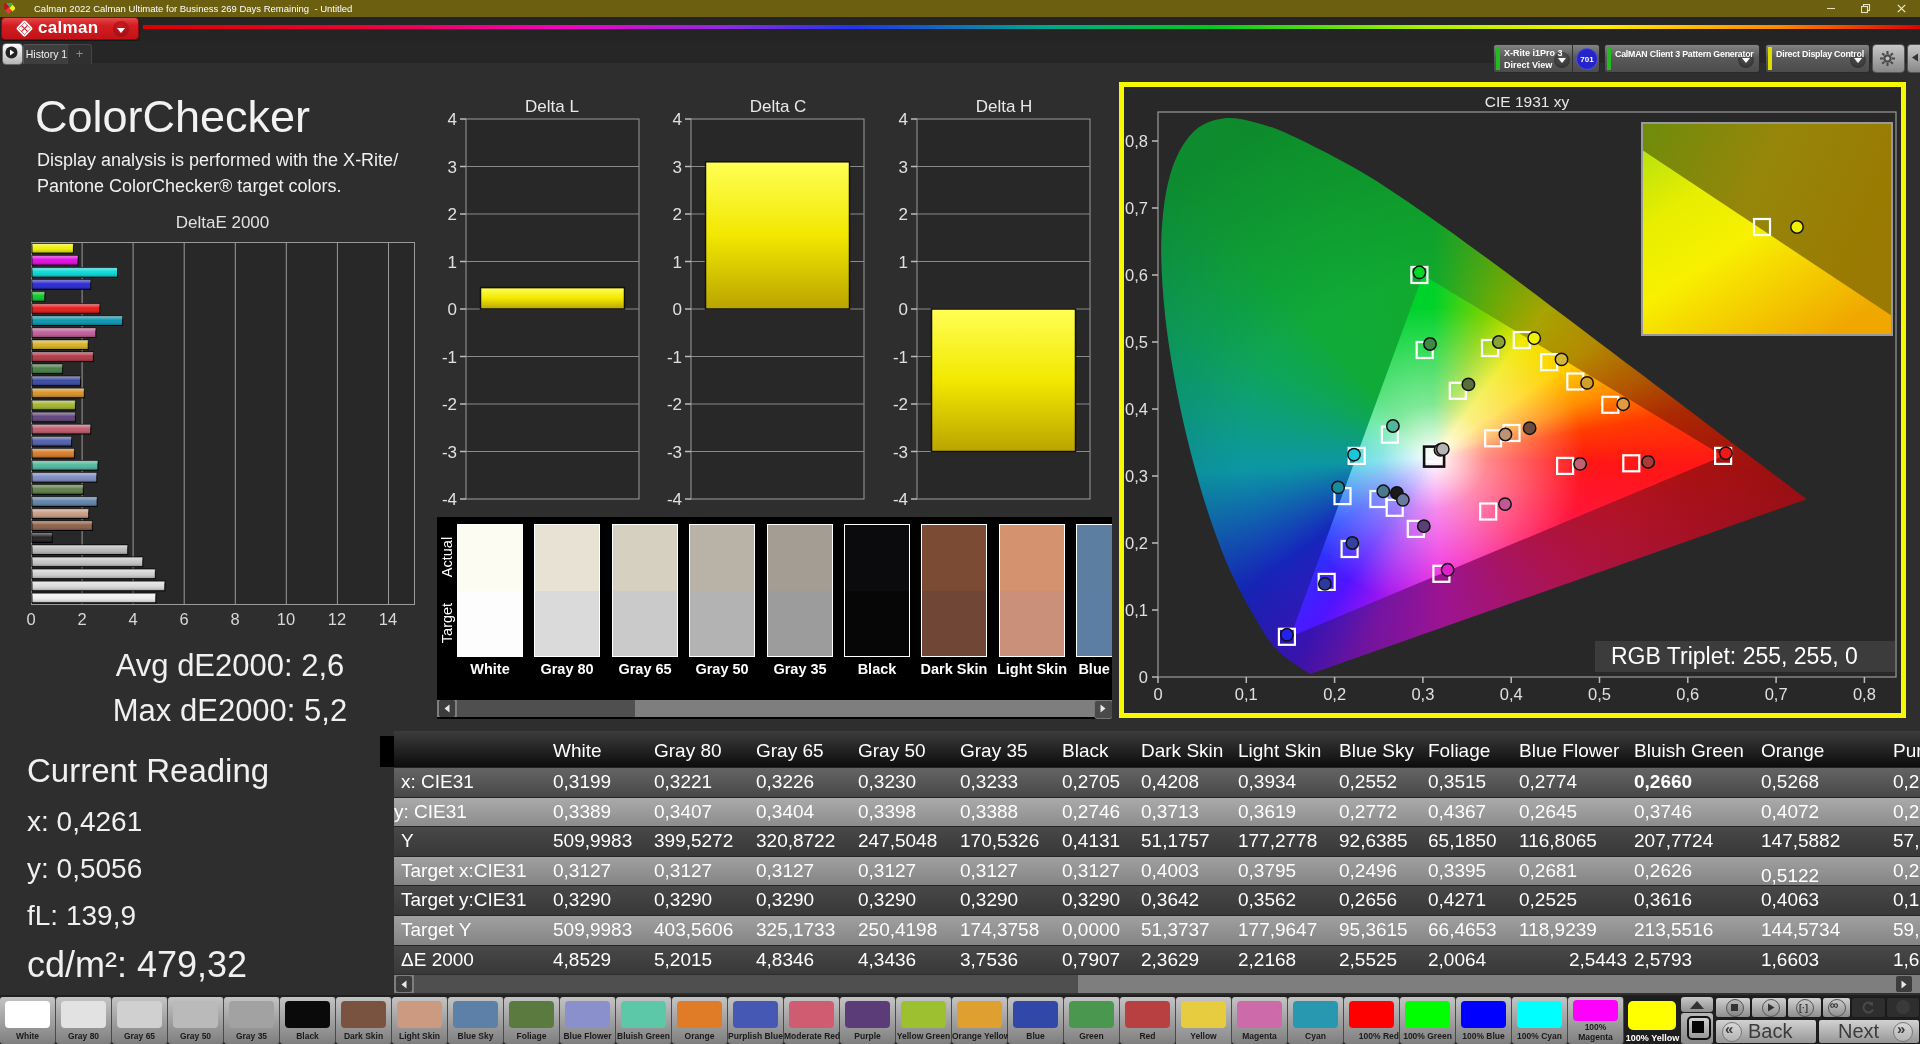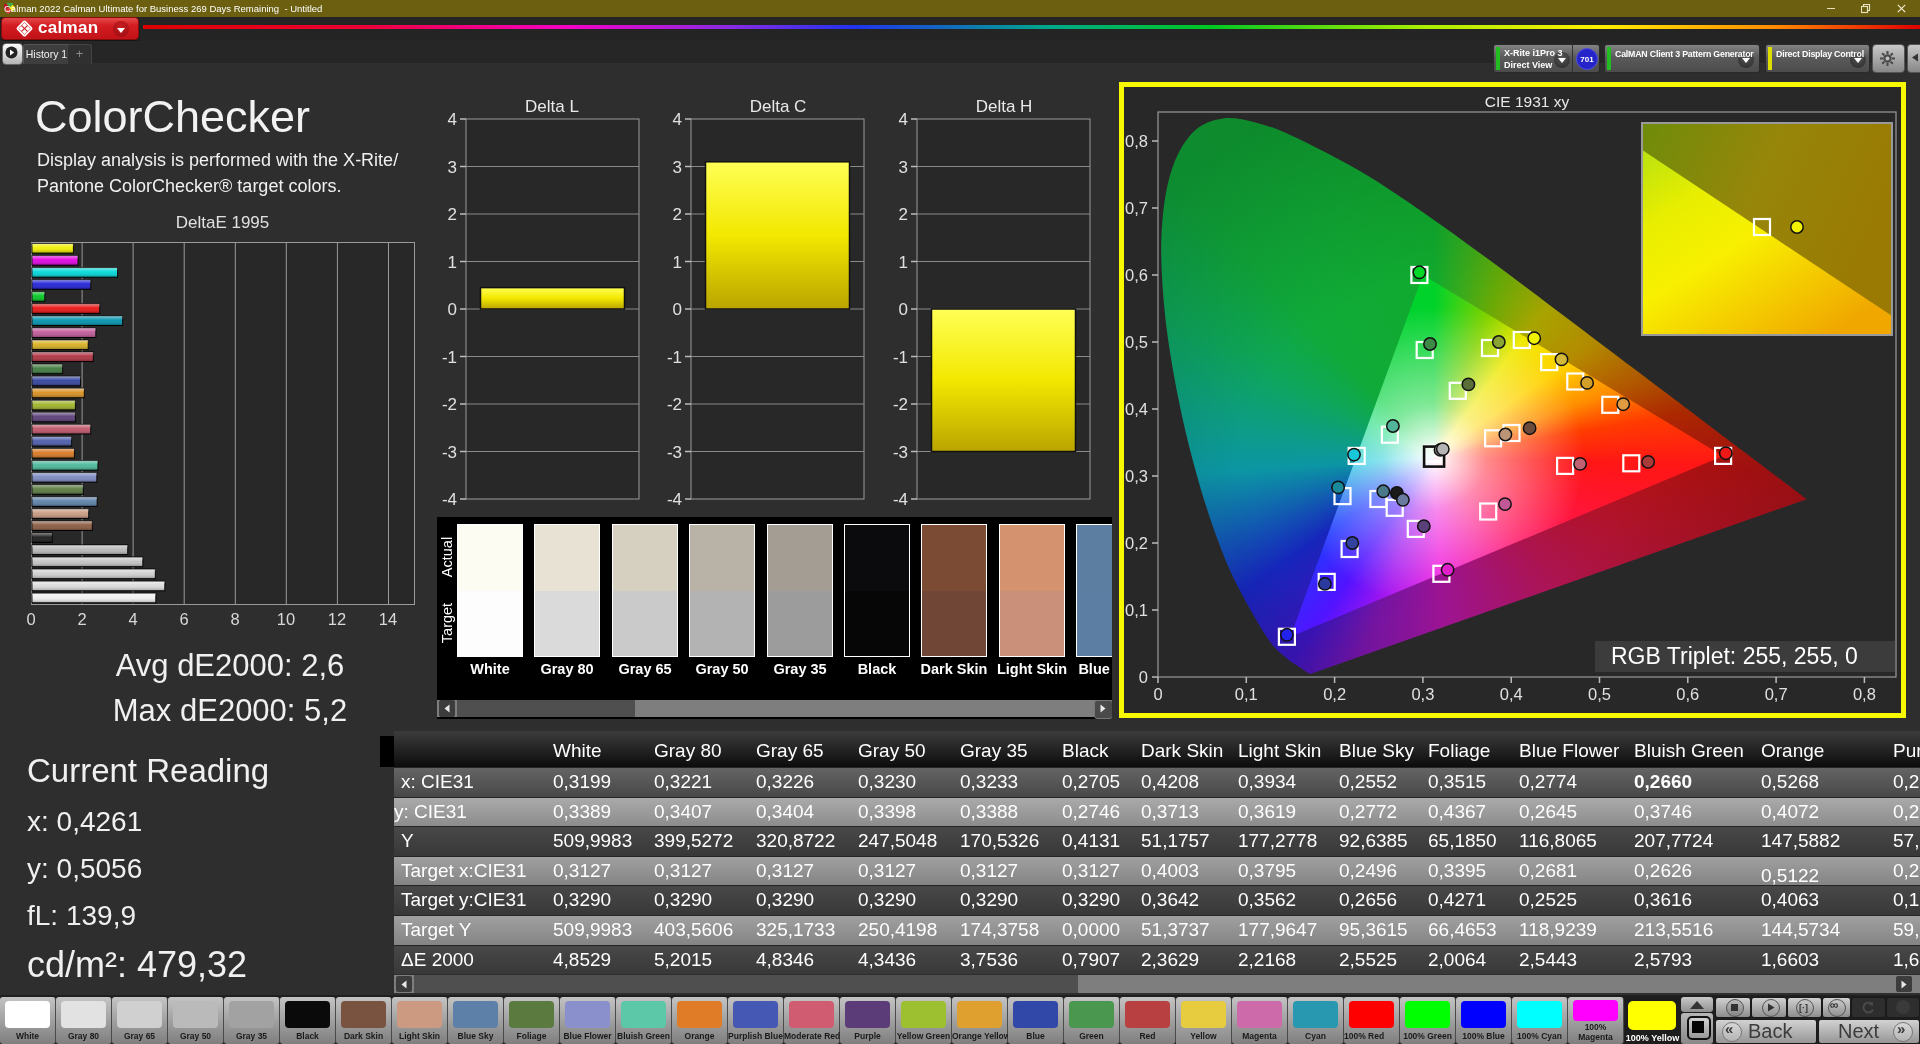--- a/index.html
+++ b/index.html
@@ -5,21 +5,21 @@
 .a{position:absolute;}
 </style></head><body>
 
 <div class="a" style="left:0;top:0;width:1920px;height:17px;background:#6c6010;">
 <svg class="a" style="left:4px;top:3px" width="11" height="11" viewBox="0 0 11 11">
 <rect x="2" y="-1.2" width="4.8" height="4.8" fill="#3fae49" transform="rotate(45 5.5 2.8)"></rect>
 <rect x="5.8" y="2.6" width="4.8" height="4.8" fill="#f7ec13" transform="rotate(45 8.2 5.5)"></rect>
 <rect x="2" y="6.4" width="4.8" height="4.8" fill="#e03a3a" transform="rotate(45 5.5 8.2)"></rect>
 <rect x="-1.8" y="2.6" width="4.8" height="4.8" fill="#c01025" transform="rotate(45 2.8 5.5)"></rect>
 </svg>
-<div class="a" style="left:4px;top:3px;font-size:9.5px;color:#ffffff;text-align:right;">Calman 2022 Calman Ultimate for Business 269 Days Remaining&nbsp; - Untitled</div>
+<div class="a" style="left:34px;top:3px;font-size:9.5px;color:#ffffff;text-align:right;">Calman 2022 Calman Ultimate for Business 269 Days Remaining&nbsp; - Untitled</div>
 <div class="a" style="left:1827px;top:8px;width:8px;height:1.2px;background:#e8e2c0;"></div>
 <svg class="a" style="left:1861px;top:4px" width="10" height="10" viewBox="0 0 10 10">
       <rect x="2.5" y="0.5" width="6" height="6" fill="none" stroke="#e8e2c0" stroke-width="1.1"></rect>
       <rect x="0.5" y="2.5" width="6" height="6" fill="#6c6010" stroke="#e8e2c0" stroke-width="1.1"></rect>
     </svg>
 <svg class="a" style="left:1897px;top:4px" width="9" height="9" viewBox="0 0 9 9">
       <path d="M0.8 0.8 L8.2 8.2 M8.2 0.8 L0.8 8.2" stroke="#f0ead0" stroke-width="1.2"></path>
     </svg>
 </div>
 
@@ -86,21 +86,21 @@
 <circle cx="8.5" cy="8.5" r="2" fill="#c0c0c0"></circle>
     </g>
   </svg>
 <div class="a" style="left:1907px;top:44px;width:13px;height:27px;border-radius:4px 0 0 4px;background:linear-gradient(180deg,#c8c8c8,#888);border:1px solid #555;border-right:none;"></div>
 <svg class="a" style="left:1911px;top:53px" width="8" height="9" viewBox="0 0 8 9">
     <path d="M7 0.5 L1 4.5 L7 8.5 Z" fill="#333"></path>
   </svg>
 
 <div class="a" style="left:35px;top:91px;font-size:45px;color:#f2f2f2;">ColorChecker</div>
 <div class="a" style="left:37px;top:147px;font-size:18px;line-height:26px;color:#f0f0f0;">Display analysis is performed with the X-Rite/<br>Pantone ColorChecker® target colors.</div>
-<div class="a" style="left:31px;top:213px;width:383px;text-align:center;font-size:17px;color:#e0e0e0;">DeltaE 1995</div>
+<div class="a" style="left:31px;top:213px;width:383px;text-align:center;font-size:17px;color:#e0e0e0;">DeltaE 2000</div>
 <div class="a" style="left:0;top:648px;width:460px;text-align:center;font-size:31px;color:#f0f0f0;">Avg dE2000: 2,6</div>
 <div class="a" style="left:0;top:693px;width:460px;text-align:center;font-size:31px;color:#f0f0f0;">Max dE2000: 5,2</div>
 <div class="a" style="left:27px;top:752px;font-size:33px;color:#f0f0f0;">Current Reading</div>
 <div class="a" style="left:27px;top:806px;font-size:28px;color:#f0f0f0;">x: 0,4261</div>
 <div class="a" style="left:27px;top:853px;font-size:28px;color:#f0f0f0;">y: 0,5056</div>
 <div class="a" style="left:27px;top:900px;font-size:28px;color:#f0f0f0;">fL: 139,9</div>
 <div class="a" style="left:27px;top:944px;font-size:36px;color:#f0f0f0;">cd/m²: 479,32</div>
 <svg class="a" style="left:31px;top:242px" width="384" height="363" viewBox="0 0 384 363">
     <defs>
       <linearGradient id="bsh" x1="0" y1="0" x2="0" y2="1">
@@ -589,21 +589,21 @@
       <div style="width:101px;flex:none;padding-top:3px;padding-left:7px;box-sizing:border-box;white-space:nowrap;">4,8529</div>
       <div style="width:102px;flex:none;padding-top:3px;padding-left:7px;box-sizing:border-box;white-space:nowrap;">5,2015</div>
       <div style="width:102px;flex:none;padding-top:3px;padding-left:7px;box-sizing:border-box;white-space:nowrap;">4,8346</div>
       <div style="width:102px;flex:none;padding-top:3px;padding-left:7px;box-sizing:border-box;white-space:nowrap;">4,3436</div>
       <div style="width:102px;flex:none;padding-top:3px;padding-left:7px;box-sizing:border-box;white-space:nowrap;">3,7536</div>
       <div style="width:79px;flex:none;padding-top:3px;padding-left:7px;box-sizing:border-box;white-space:nowrap;">0,7907</div>
       <div style="width:97px;flex:none;padding-top:3px;padding-left:7px;box-sizing:border-box;white-space:nowrap;">2,3629</div>
       <div style="width:101px;flex:none;padding-top:3px;padding-left:7px;box-sizing:border-box;white-space:nowrap;">2,2168</div>
       <div style="width:89px;flex:none;padding-top:3px;padding-left:7px;box-sizing:border-box;white-space:nowrap;">2,5525</div>
       <div style="width:91px;flex:none;padding-top:3px;padding-left:7px;box-sizing:border-box;white-space:nowrap;">2,0064</div>
-      <div style="width:115px;flex:none;padding-top:3px;padding-left:7px;box-sizing:border-box;white-space:nowrap;">2,5443</div>
+      <div style="width:115px;flex:none;padding-top:3px;padding-left:7px;box-sizing:border-box;white-space:nowrap;text-align:right;">2,5443</div>
       <div style="width:127px;flex:none;padding-top:3px;padding-left:7px;box-sizing:border-box;white-space:nowrap;">2,5793</div>
       <div style="width:132px;flex:none;padding-top:3px;padding-left:7px;box-sizing:border-box;white-space:nowrap;">1,6603</div>
       <div style="width:200px;flex:none;padding-top:3px;padding-left:7px;box-sizing:border-box;white-space:nowrap;">1,6214</div>
     </div>
   </div>
 <div class="a" style="left:394px;top:975px;width:1526px;height:18px;background:#7e7e7e;"></div>
 <div class="a" style="left:396px;top:976px;width:16px;height:16px;background:#3c3c3c;border-radius:2px;"></div>
 <svg class="a" style="left:400px;top:980px" width="8" height="9" viewBox="0 0 8 9">
     <path d="M6.5 0.5 L1.5 4.5 L6.5 8.5 Z" fill="#e8e8e8"></path>
   </svg>
@@ -704,21 +704,21 @@
     <div class="a" style="left:1232px;top:2px;width:55px;height:47px;background:linear-gradient(180deg,#c4c4c4,#7e7e7e);border-right:1px solid #4a4a4a;border-radius:3px;">
       <div class="a" style="left:5px;top:4px;width:45px;height:27px;background:#cc6aaa;border-radius:4px;"></div>
       <div class="a" style="left:0;top:34px;width:55px;text-align:center;font-size:8.5px;font-weight:bold;color:#1a1a1a;white-space:nowrap;">Magenta</div>
     </div>
     <div class="a" style="left:1288px;top:2px;width:55px;height:47px;background:linear-gradient(180deg,#c4c4c4,#7e7e7e);border-right:1px solid #4a4a4a;border-radius:3px;">
       <div class="a" style="left:5px;top:4px;width:45px;height:27px;background:#2898b0;border-radius:4px;"></div>
       <div class="a" style="left:0;top:34px;width:55px;text-align:center;font-size:8.5px;font-weight:bold;color:#1a1a1a;white-space:nowrap;">Cyan</div>
     </div>
     <div class="a" style="left:1344px;top:2px;width:55px;height:47px;background:linear-gradient(180deg,#c4c4c4,#7e7e7e);border-right:1px solid #4a4a4a;border-radius:3px;">
       <div class="a" style="left:5px;top:4px;width:45px;height:27px;background:#ff0000;border-radius:4px;"></div>
-      <div class="a" style="left:0;top:34px;width:55px;text-align:left;font-size:8.5px;font-weight:bold;color:#1a1a1a;white-space:nowrap;">100% Red</div>
+      <div class="a" style="left:0;top:34px;width:55px;text-align:right;font-size:8.5px;font-weight:bold;color:#1a1a1a;white-space:nowrap;">100% Red</div>
     </div>
     <div class="a" style="left:1400px;top:2px;width:55px;height:47px;background:linear-gradient(180deg,#c4c4c4,#7e7e7e);border-right:1px solid #4a4a4a;border-radius:3px;">
       <div class="a" style="left:5px;top:4px;width:45px;height:27px;background:#00ff00;border-radius:4px;"></div>
       <div class="a" style="left:0;top:34px;width:55px;text-align:center;font-size:8.5px;font-weight:bold;color:#1a1a1a;white-space:nowrap;">100% Green</div>
     </div>
     <div class="a" style="left:1456px;top:2px;width:55px;height:47px;background:linear-gradient(180deg,#c4c4c4,#7e7e7e);border-right:1px solid #4a4a4a;border-radius:3px;">
       <div class="a" style="left:5px;top:4px;width:45px;height:27px;background:#0000ff;border-radius:4px;"></div>
       <div class="a" style="left:0;top:34px;width:55px;text-align:center;font-size:8.5px;font-weight:bold;color:#1a1a1a;white-space:nowrap;">100% Blue</div>
     </div>
     <div class="a" style="left:1512px;top:2px;width:55px;height:47px;background:linear-gradient(180deg,#c4c4c4,#7e7e7e);border-right:1px solid #4a4a4a;border-radius:3px;">

